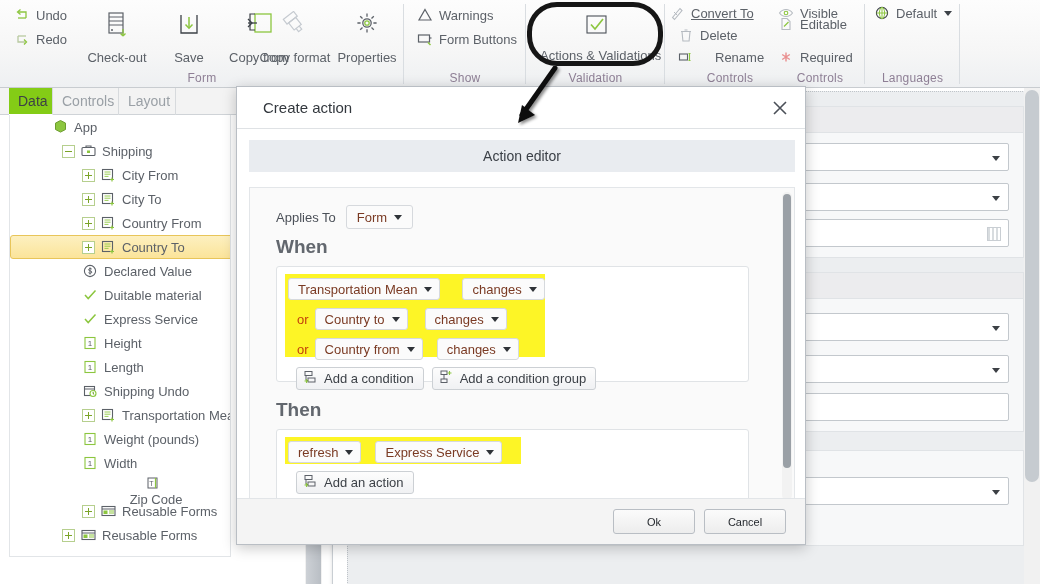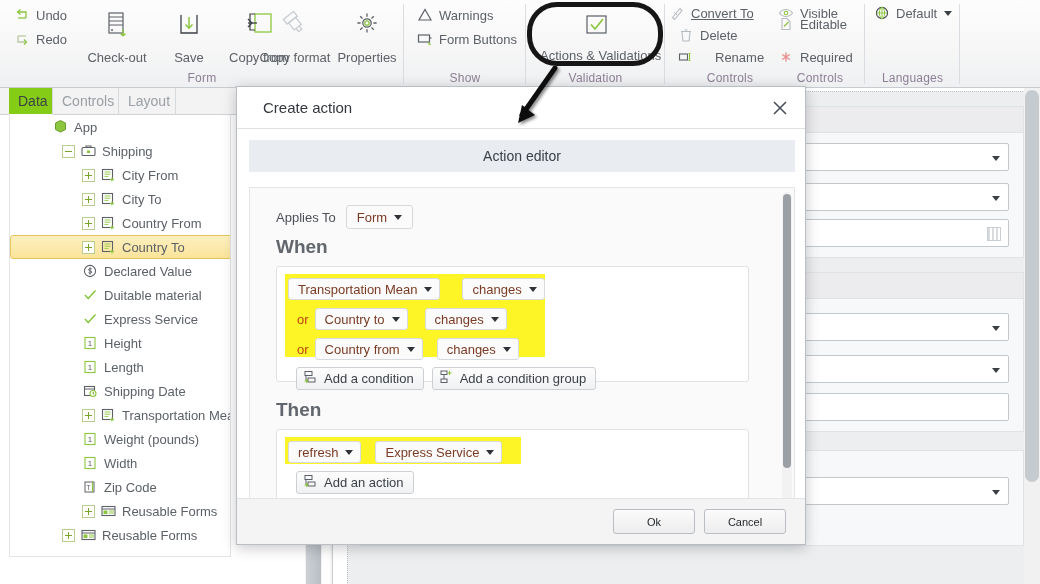--- a/index.html
+++ b/index.html
@@ -633,21 +633,21 @@
       </div>
       <div class="tnode" style="padding-left:72px;">
         <span class="tico">
           <svg width="17" height="16" viewBox="0 0 17 16">
               <rect x="2.5" y="3.5" width="10" height="9" fill="none" stroke="#5c6168" stroke-width="1.1"></rect>
               <path d="M2.5 6h10" stroke="#5c6168" stroke-width="1"></path>
               <circle cx="11" cy="10.5" r="3" fill="#fff" stroke="#8cc63f" stroke-width="1.1"></circle>
               <path d="M11 8.8v1.8l1.2.8" stroke="#8cc63f" stroke-width="1"></path>
             </svg>
         </span>
-        <span>Shipping Date</span>
+        <span>Shipping Undo</span>
       </div>
       <div class="tnode" style="padding-left:72px;">
         <span class="expander plus"></span>
         <span class="tico">
           <svg width="17" height="16" viewBox="0 0 17 16">
               <rect x="2.5" y="2.5" width="10" height="10" fill="none" stroke="#5c6168" stroke-width="1.1"></rect>
               <path d="M4.5 5h6M4.5 7.2h6M4.5 9.4h4" stroke="#8cc63f" stroke-width=".9"></path>
               <path d="M12 10.5v4M10 12.5h4" stroke="#8cc63f" stroke-width="1.2"></path>
             </svg>
         </span>
@@ -664,21 +664,21 @@
       </div>
       <div class="tnode" style="padding-left:72px;">
         <span class="tico">
           <svg width="17" height="16" viewBox="0 0 17 16">
               <rect x="3" y="2.5" width="10" height="11" fill="none" stroke="#8cc63f" stroke-width="1.1"></rect>
               <text x="8" y="11" font-size="8" fill="#5c6168" text-anchor="middle" font-family="Liberation Sans">1</text>
             </svg>
         </span>
         <span>Width</span>
       </div>
-      <div class="tnode" style="padding-left:72px;">
+      <div class="tnode" style="padding-left:72px;flex-direction:column;">
         <span class="tico">
           <svg width="17" height="16" viewBox="0 0 17 16">
               <rect x="3" y="3" width="9" height="10" fill="none" stroke="#5c6168" stroke-width="1"></rect>
               <text x="6.5" y="10.5" font-size="7" fill="#5c6168" text-anchor="middle" font-family="Liberation Sans">T</text>
               <path d="M10.5 3v10" stroke="#8cc63f" stroke-width="1.2"></path>
             </svg>
         </span>
         <span>Zip Code</span>
       </div>
       <div class="tnode" style="padding-left:72px;">

